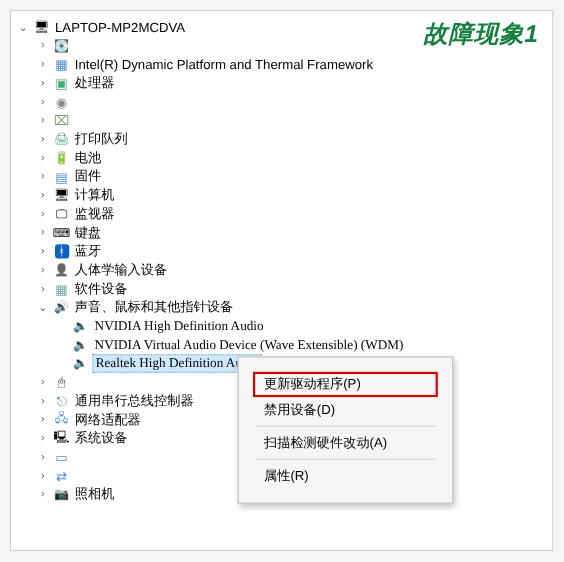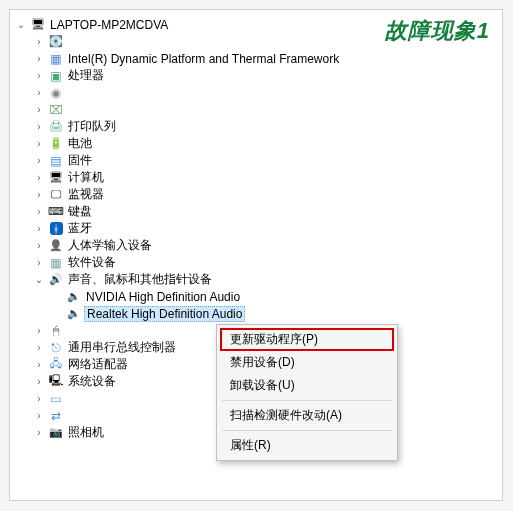--- a/index.html
+++ b/index.html
@@ -50,21 +50,21 @@
     font-size: 12px;
   }
   .lbl { padding: 0 2px; color: #000; }
   .sel .lbl {
     background: #cde8ff;
     border: 1px dotted #7aa7d8;
     padding: 0 2px;
   }
   .indent-0 { padding-left: 0px; }
   .indent-1 { padding-left: 18px; }
-  .indent-2 { padding-left: 36px; }
+  .indent-2 { padding-left: 36px; font-family: Liberation Serif, serif; }
 
   
   .i-pc::before { content: "🖥"; font-size:11px;}
   .i-ide::before { content: "💽"; font-size:11px;}
   .i-chip::before { content: "▦"; color:#508ad0; }
   .i-cpu::before { content: "▣"; color:#4a7; }
   .i-disc::before { content: "◉"; color:#888; }
   .i-disk::before { content: "⌧"; color:#7a7; }
   .i-printq::before { content: "🖨"; font-size:11px; color:#5a8; }
   .i-batt::before { content: "🔋"; font-size:11px;}
@@ -81,25 +81,25 @@
   .i-usb::before { content: "⎋"; color:#4a90d2;}
   .i-net::before { content: "🖧"; font-size:11px; color:#4a90d2;}
   .i-sys::before { content: "🖳"; font-size:11px;}
   .i-disp::before { content: "▭"; color:#4a90d2;}
   .i-aio::before { content: "⇄"; color:#4a90d2;}
   .i-cam::before { content: "📷"; font-size:11px;}
 
   .ctxmenu {
     position: absolute;
     left: 206px; top: 314px;
-    width: 182px;
+    width: 196px;
     background: #f5f5f5;
     border: 1px solid #bfbfbf;
     box-shadow: 2px 3px 6px rgba(0,0,0,.25);
-    padding: 3px;
+    padding: 13px;
     font-size: 12px;
   }
   .ctxitem {
     padding: 3px 10px;
     color: #000;
   }
   .ctxitem.hl {
     border: 2px solid #d30000;
     padding: 1px 8px;
   }
@@ -189,20 +189,25 @@
       <li class="row indent-1">
         <span class="toggle">⌄</span>
         <span class="icon i-snd"></span>
         <span class="lbl">声音、鼠标和其他指针设备</span>
       </li>
       <li class="row indent-2">
         <span class="toggle"></span>
         <span class="icon i-spk"></span>
         <span class="lbl">NVIDIA High Definition Audio</span>
       </li>
+      <li class="row indent-2">
+        <span class="toggle"></span>
+        <span class="icon i-spk"></span>
+        <span class="lbl">NVIDIA Virtual Audio Device (Wave Extensible) (WDM)</span>
+      </li>
       <li class="row indent-2 sel">
         <span class="toggle"></span>
         <span class="icon i-spk"></span>
         <span class="lbl">Realtek High Definition Audio</span>
       </li>
       <li class="row indent-1">
         <span class="toggle">›</span>
         <span class="icon i-mouse"></span>
       </li>
       <li class="row indent-1">
@@ -231,19 +236,18 @@
       <li class="row indent-1">
         <span class="toggle">›</span>
         <span class="icon i-cam"></span>
         <span class="lbl">照相机</span>
       </li>
     </ul>
 
   <div class="ctxmenu" id="ctx">
       <div class="ctxitem hl">更新驱动程序(P)</div>
       <div class="ctxitem">禁用设备(D)</div>
-      <div class="ctxitem">卸载设备(U)</div>
       <div class="ctxsep"></div>
       <div class="ctxitem">扫描检测硬件改动(A)</div>
       <div class="ctxsep"></div>
       <div class="ctxitem">属性(R)</div>
     </div>
 </div>
 
 </body></html>

